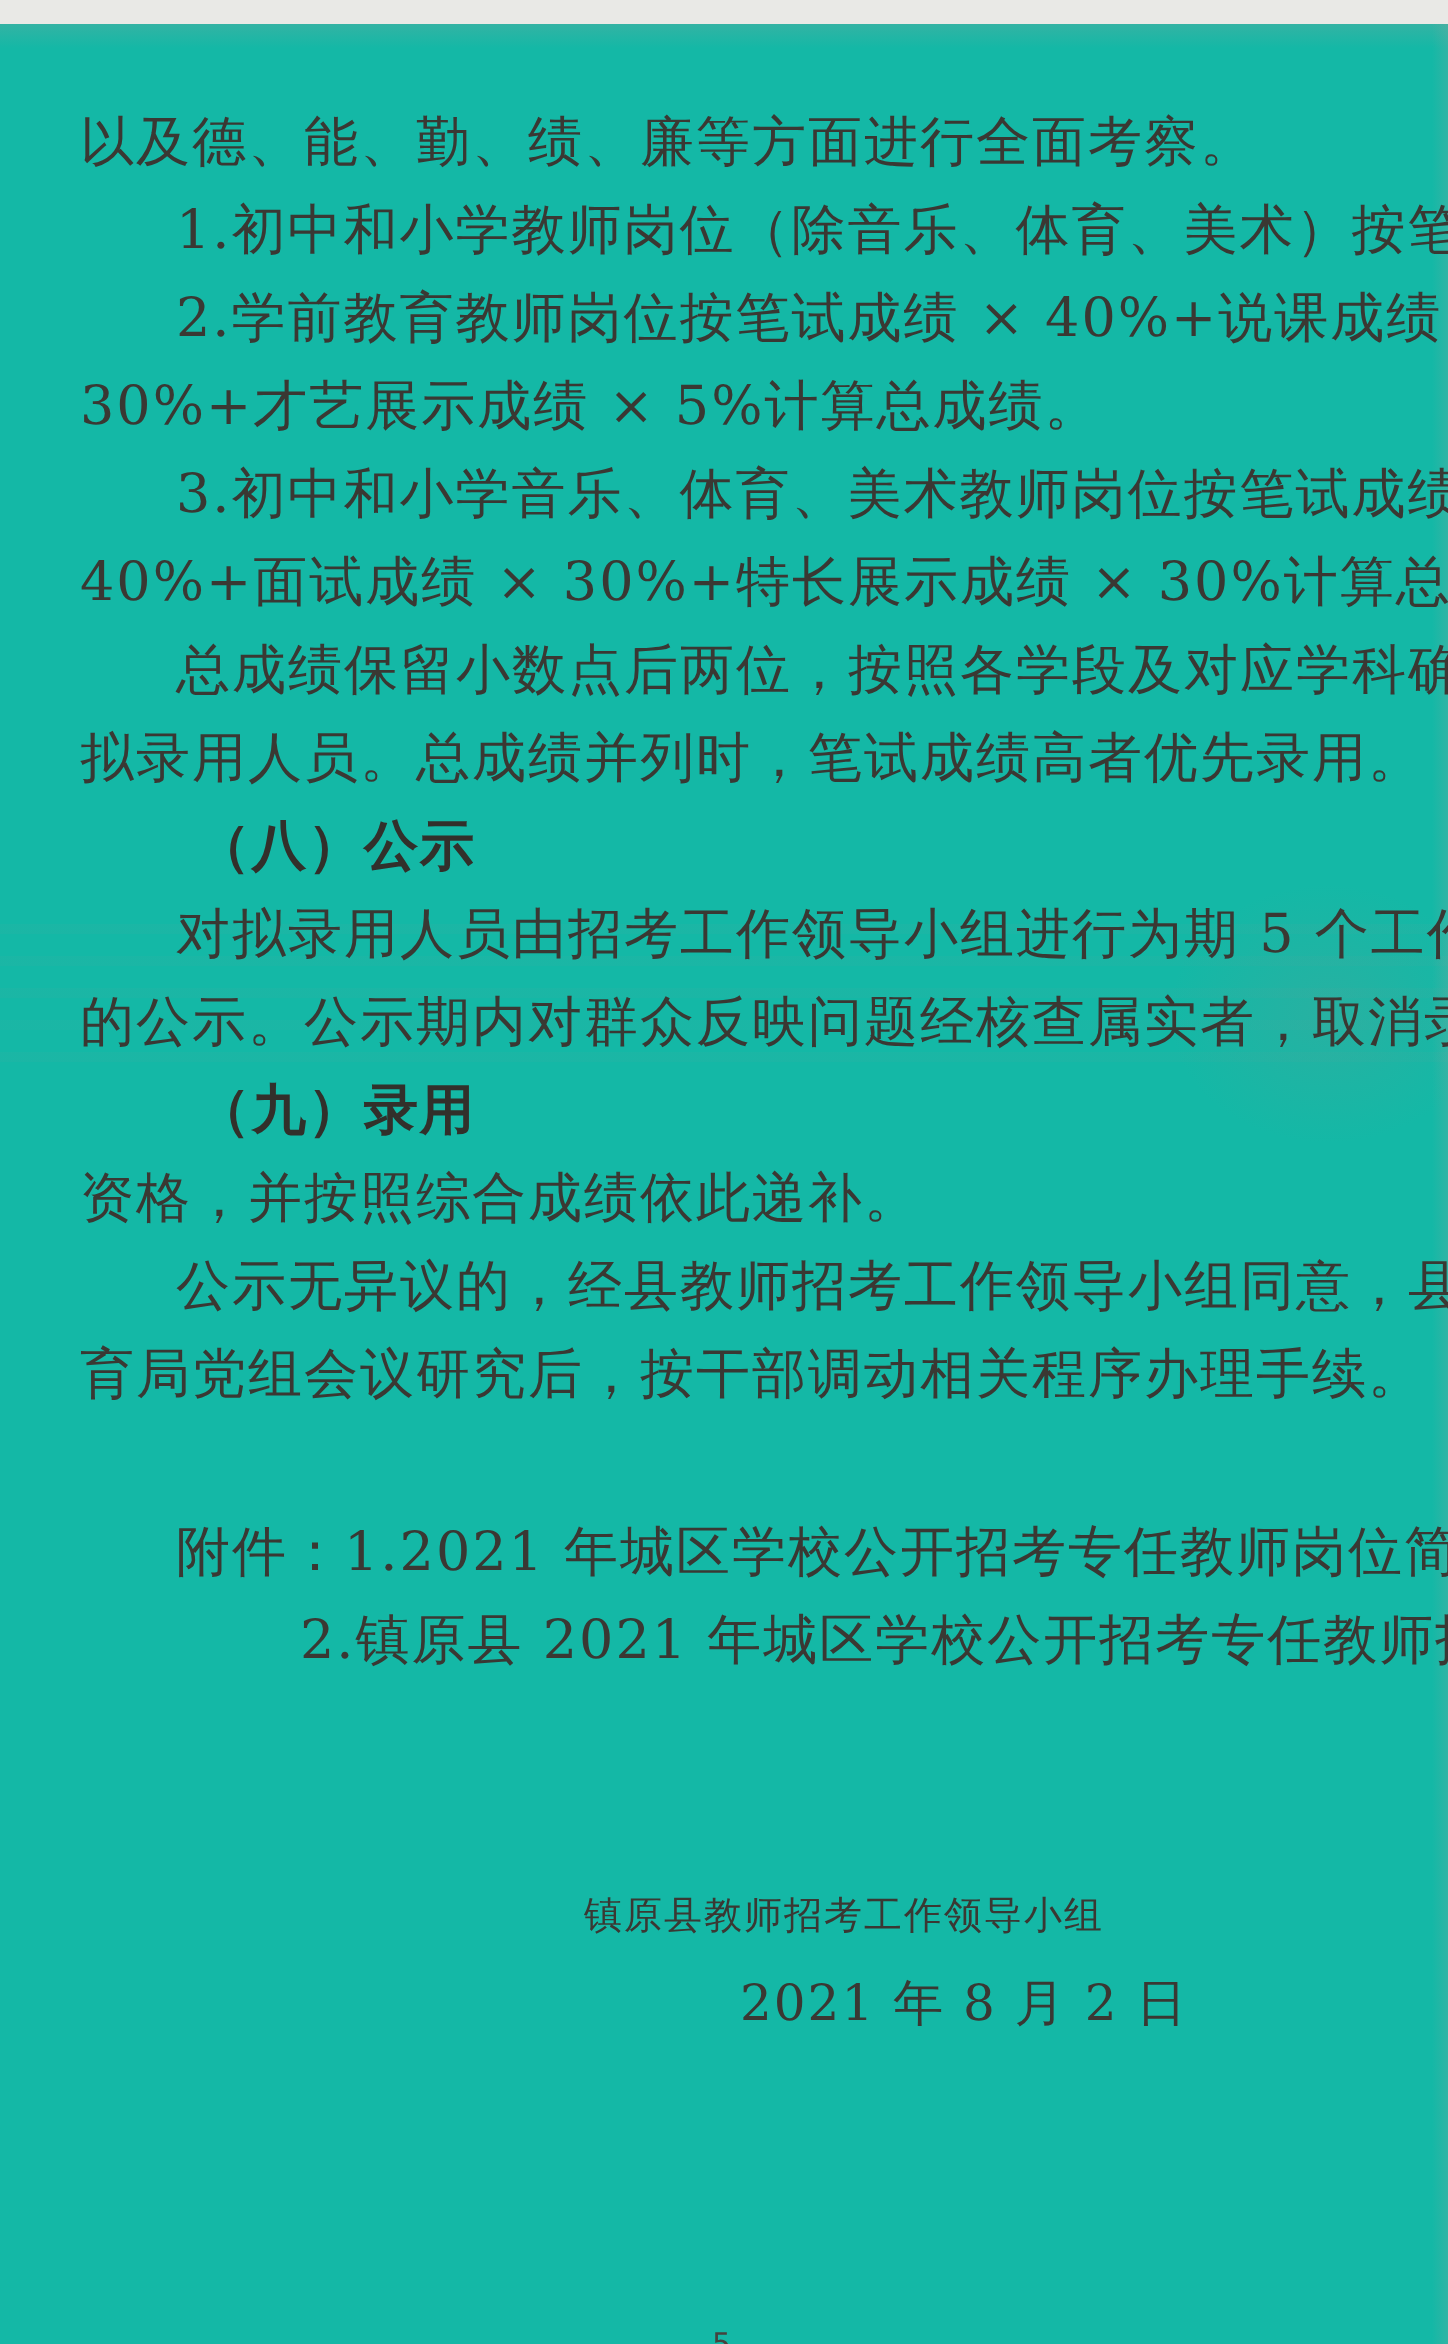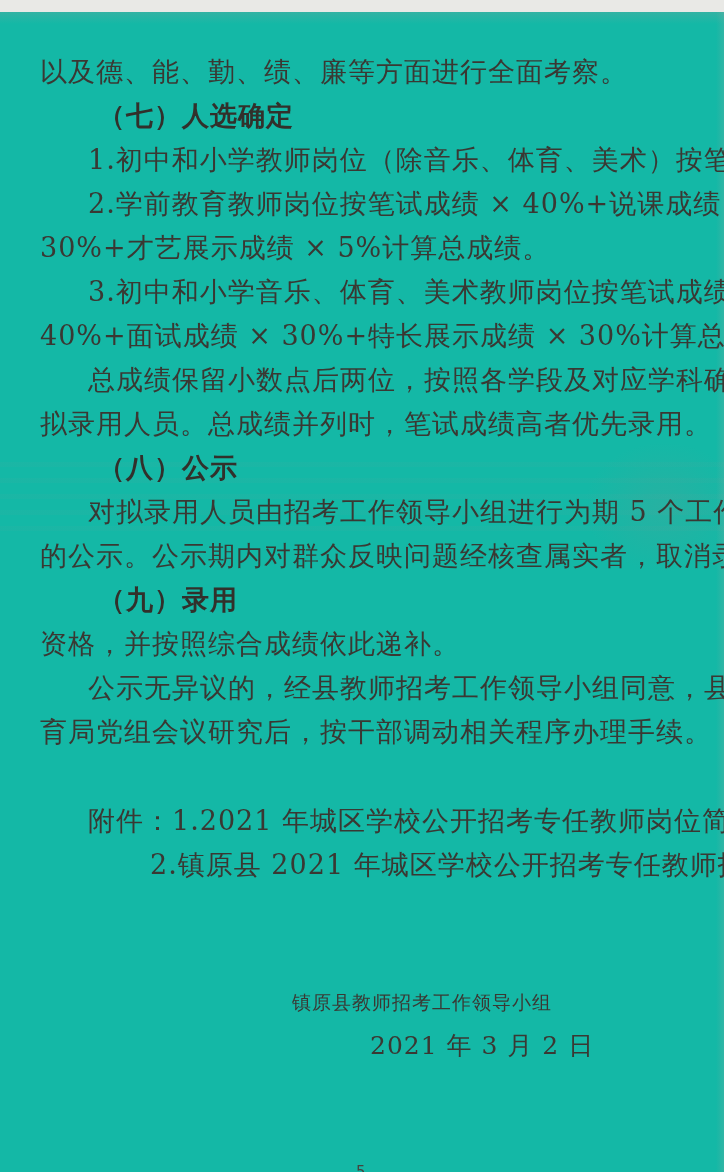--- a/index.html
+++ b/index.html
@@ -98,36 +98,35 @@
 <div class="page">
 
   <div class="noise noise-top"></div>
   <div class="noise noise-band"></div>
   <div class="noise noise-right-smudge"></div>
   <div class="noise noise-right-edge"></div>
   <div class="noise noise-bottom"></div>
 
   <div class="content">
     <div class="line">以及德、能、勤、绩、廉等方面进行全面考察。</div>
-    <div class="line heading">（七）人选确定</div>
     <div class="line para">1.初中和小学教师岗位（除音乐、体育、美术）按笔试</div>
     <div class="line para">2.学前教育教师岗位按笔试成绩 × 40%+说课成绩 ×</div>
     <div class="line">30%+才艺展示成绩 × 5%计算总成绩。</div>
     <div class="line para">3.初中和小学音乐、体育、美术教师岗位按笔试成绩 ×</div>
     <div class="line">40%+面试成绩 × 30%+特长展示成绩 × 30%计算总成绩。</div>
     <div class="line para">总成绩保留小数点后两位，按照各学段及对应学科确定</div>
     <div class="line">拟录用人员。总成绩并列时，笔试成绩高者优先录用。</div>
     <div class="line heading">（八）公示</div>
     <div class="line para">对拟录用人员由招考工作领导小组进行为期 5 个工作日</div>
     <div class="line">的公示。公示期内对群众反映问题经核查属实者，取消录用</div>
     <div class="line heading">（九）录用</div>
     <div class="line">资格，并按照综合成绩依此递补。</div>
     <div class="line para">公示无异议的，经县教师招考工作领导小组同意，县教</div>
     <div class="line">育局党组会议研究后，按干部调动相关程序办理手续。</div>
     <div class="line attach-1">附件：1.2021 年城区学校公开招考专任教师岗位简表</div>
     <div class="line attach-2">2.镇原县 2021 年城区学校公开招考专任教师报名表</div>
     <div class="line signature">镇原县教师招考工作领导小组</div>
-    <div class="line date-line">2021 年 3 月 2 日</div>
+    <div class="line date-line">2021 年 8 月 2 日</div>
   </div>
 
   <div class="pagenum">5</div>
 
 </div>
 
 </body></html>

